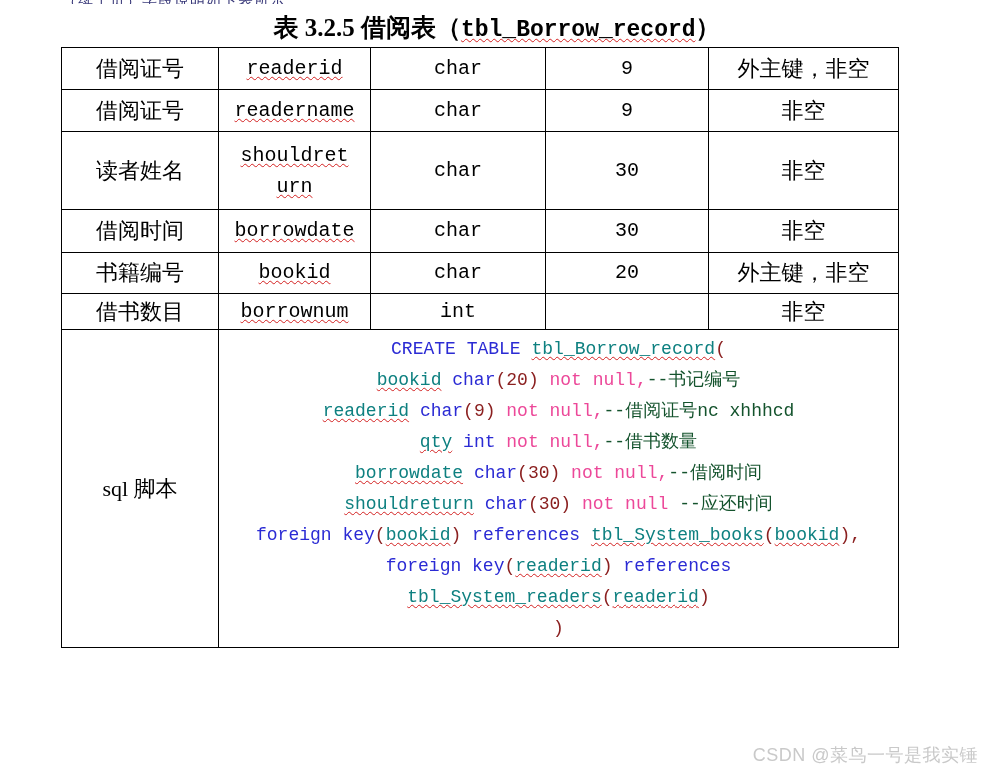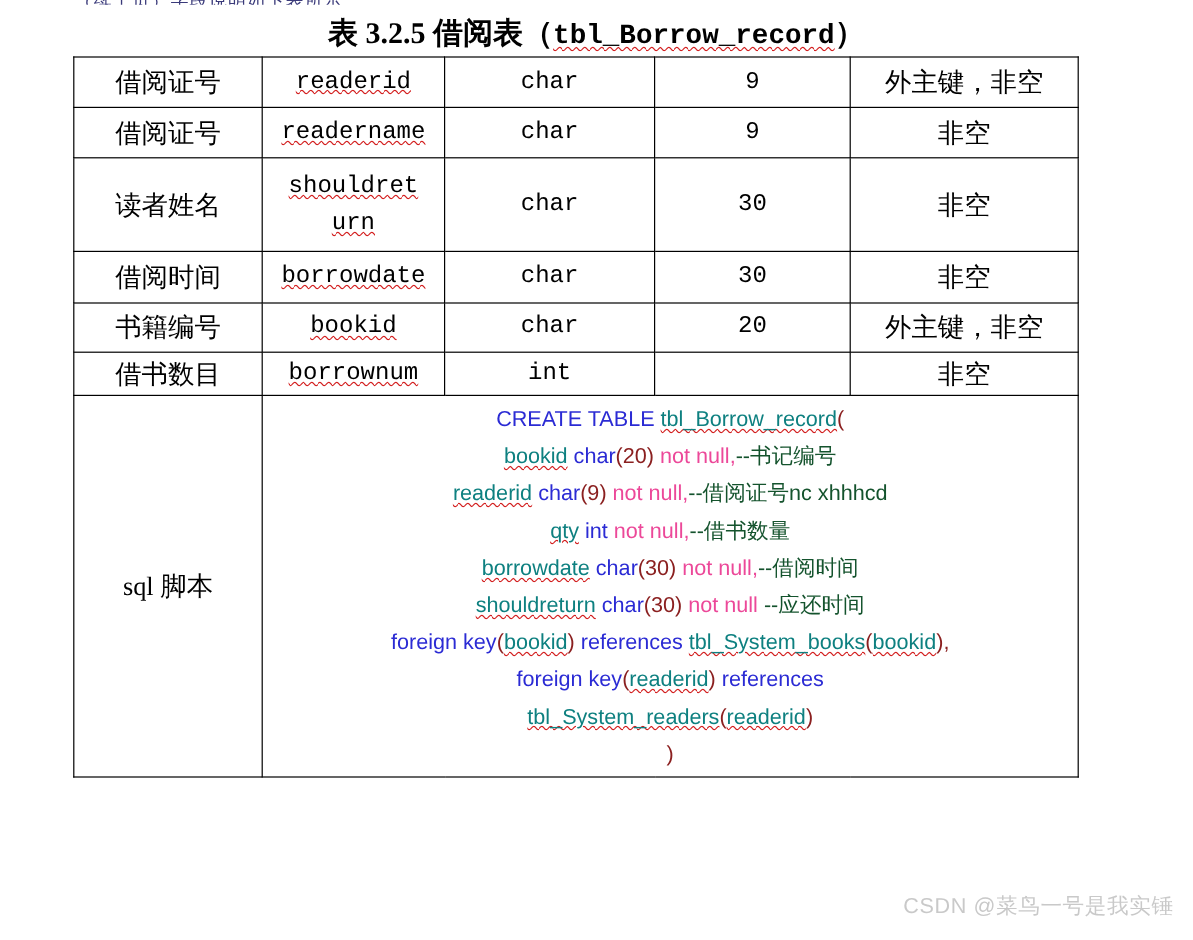--- a/index.html
+++ b/index.html
@@ -105,21 +105,21 @@
   }
 
   
   td.sql-label { vertical-align: middle; }
   td.sql-body {
     text-align: left;
     vertical-align: top;
     padding: 10px 0 0 10px;
   }
   .code {
-    font-family: Liberation Sans, sans-serif;
+    font-family: Liberation Mono, monospace;
     font-size: 18px;
     line-height: 31px;
     white-space: nowrap;
   }
   .code .line { display: block; }
   .kw   { color: #2b2bd4; }
   .id   { color: #0e8080; }
   .num  { color: #8b2020; }
   .punc { color: #8b2020; }
   .plain{ color: #ec4899; }

